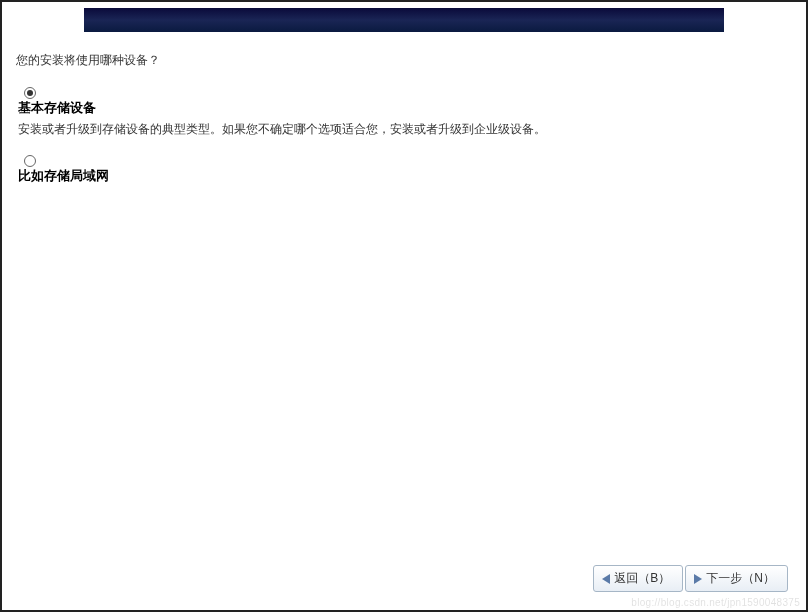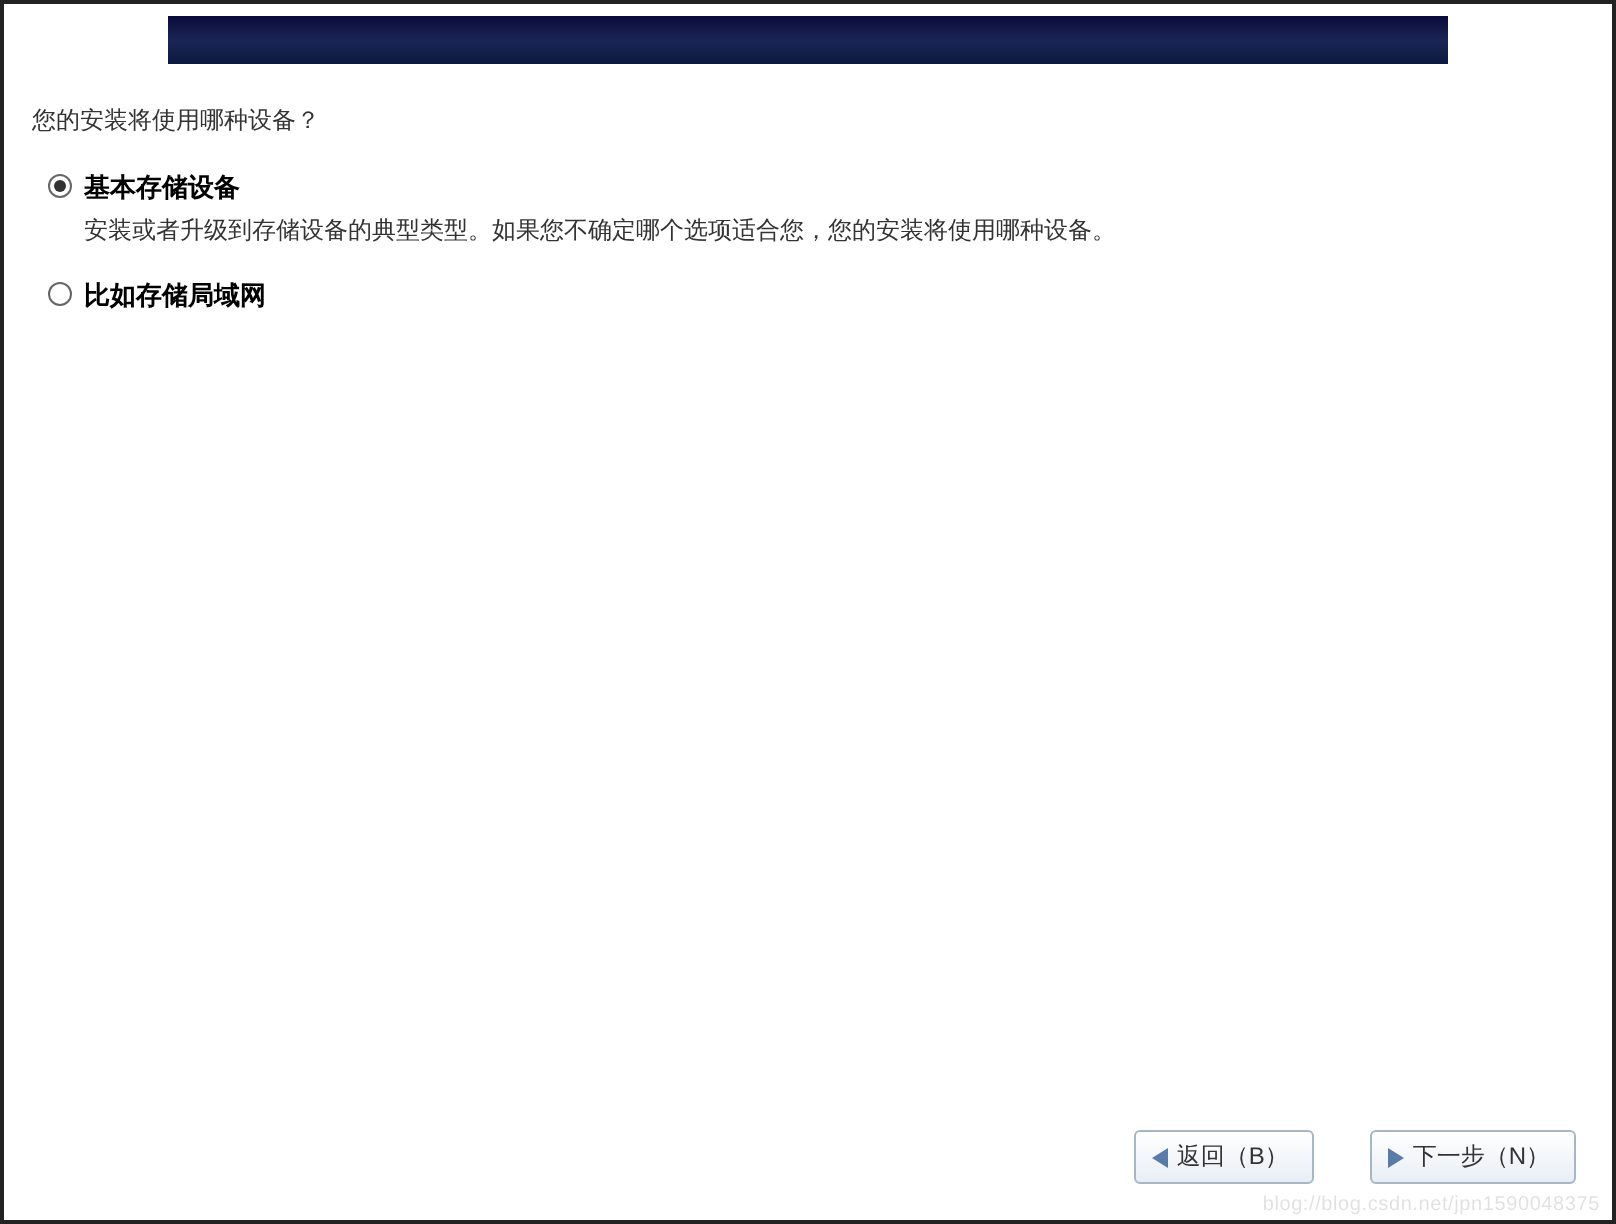--- a/index.html
+++ b/index.html
@@ -31,20 +31,21 @@
       font-size: 12px;
       margin-bottom: 16px;
     }
     .option-group {
       margin-left: 2px;
     }
     .option {
       display: flex;
       align-items: flex-start;
       margin-bottom: 14px;
+      flex-direction: column;
     }
     .radio-wrap {
       width: 24px;
       padding-top: 2px;
       display: flex;
       justify-content: center;
     }
     .radio {
       width: 12px;
       height: 12px;
@@ -76,21 +77,21 @@
     .option-desc {
       font-size: 12px;
       color: #333;
       line-height: 1.6;
     }
     .button-bar {
       position: absolute;
       bottom: 18px;
       right: 18px;
       display: flex;
-      gap: 28px;
+      gap: 2px;
     }
     .btn {
       display: flex;
       align-items: center;
       gap: 4px;
       border: 1px solid #a6b6c6;
       background: linear-gradient(to bottom, #ffffff 0%, #e8eef5 100%);
       border-radius: 3px;
       padding: 4px 12px 4px 8px;
       font-size: 12px;
@@ -124,21 +125,21 @@
   <div class="question">您的安装将使用哪种设备？</div>
 
   <div class="option-group">
 
     <div class="option">
       <div class="radio-wrap">
         <span class="radio selected"></span>
       </div>
       <div class="option-body">
         <div class="option-title">基本存储设备</div>
-        <div class="option-desc">安装或者升级到存储设备的典型类型。如果您不确定哪个选项适合您，您的安装将使用哪种设备。</div>
+        <div class="option-desc">安装或者升级到存储设备的典型类型。如果您不确定哪个选项适合您，安装或者升级到企业级设备。</div>
       </div>
     </div>
 
     <div class="option">
       <div class="radio-wrap">
         <span class="radio"></span>
       </div>
       <div class="option-body">
         <div class="option-title">比如存储局域网</div>
       </div>

